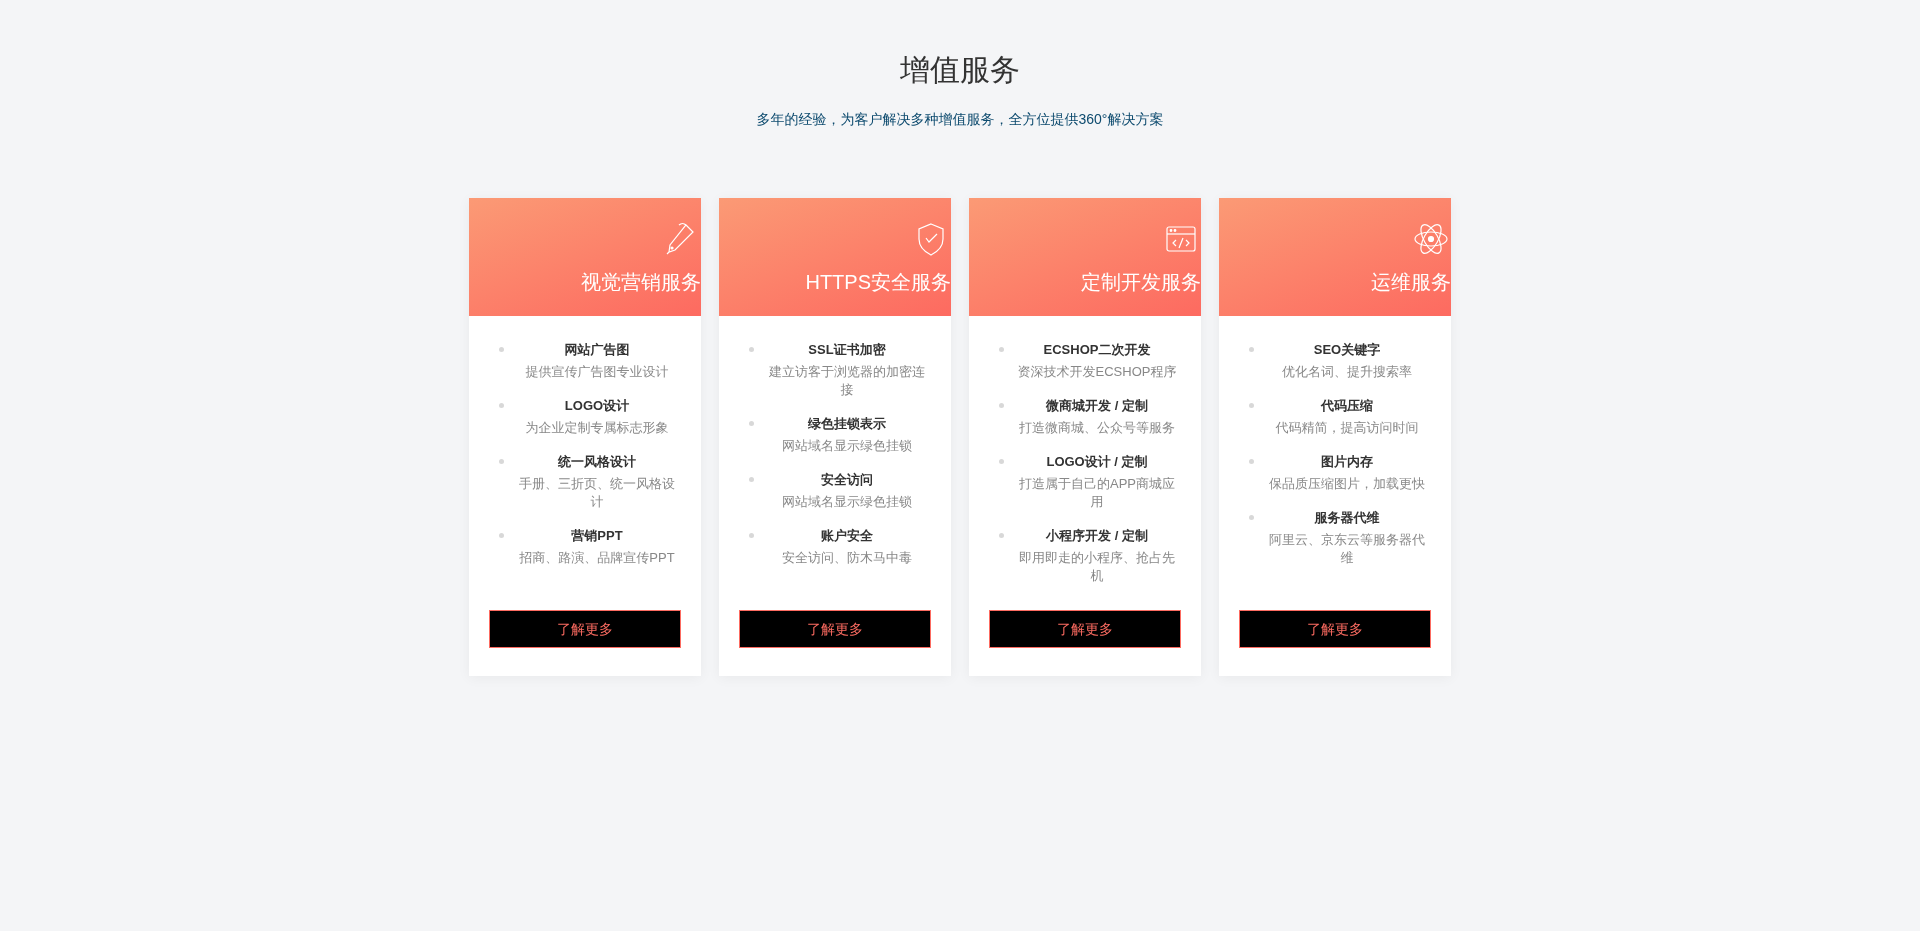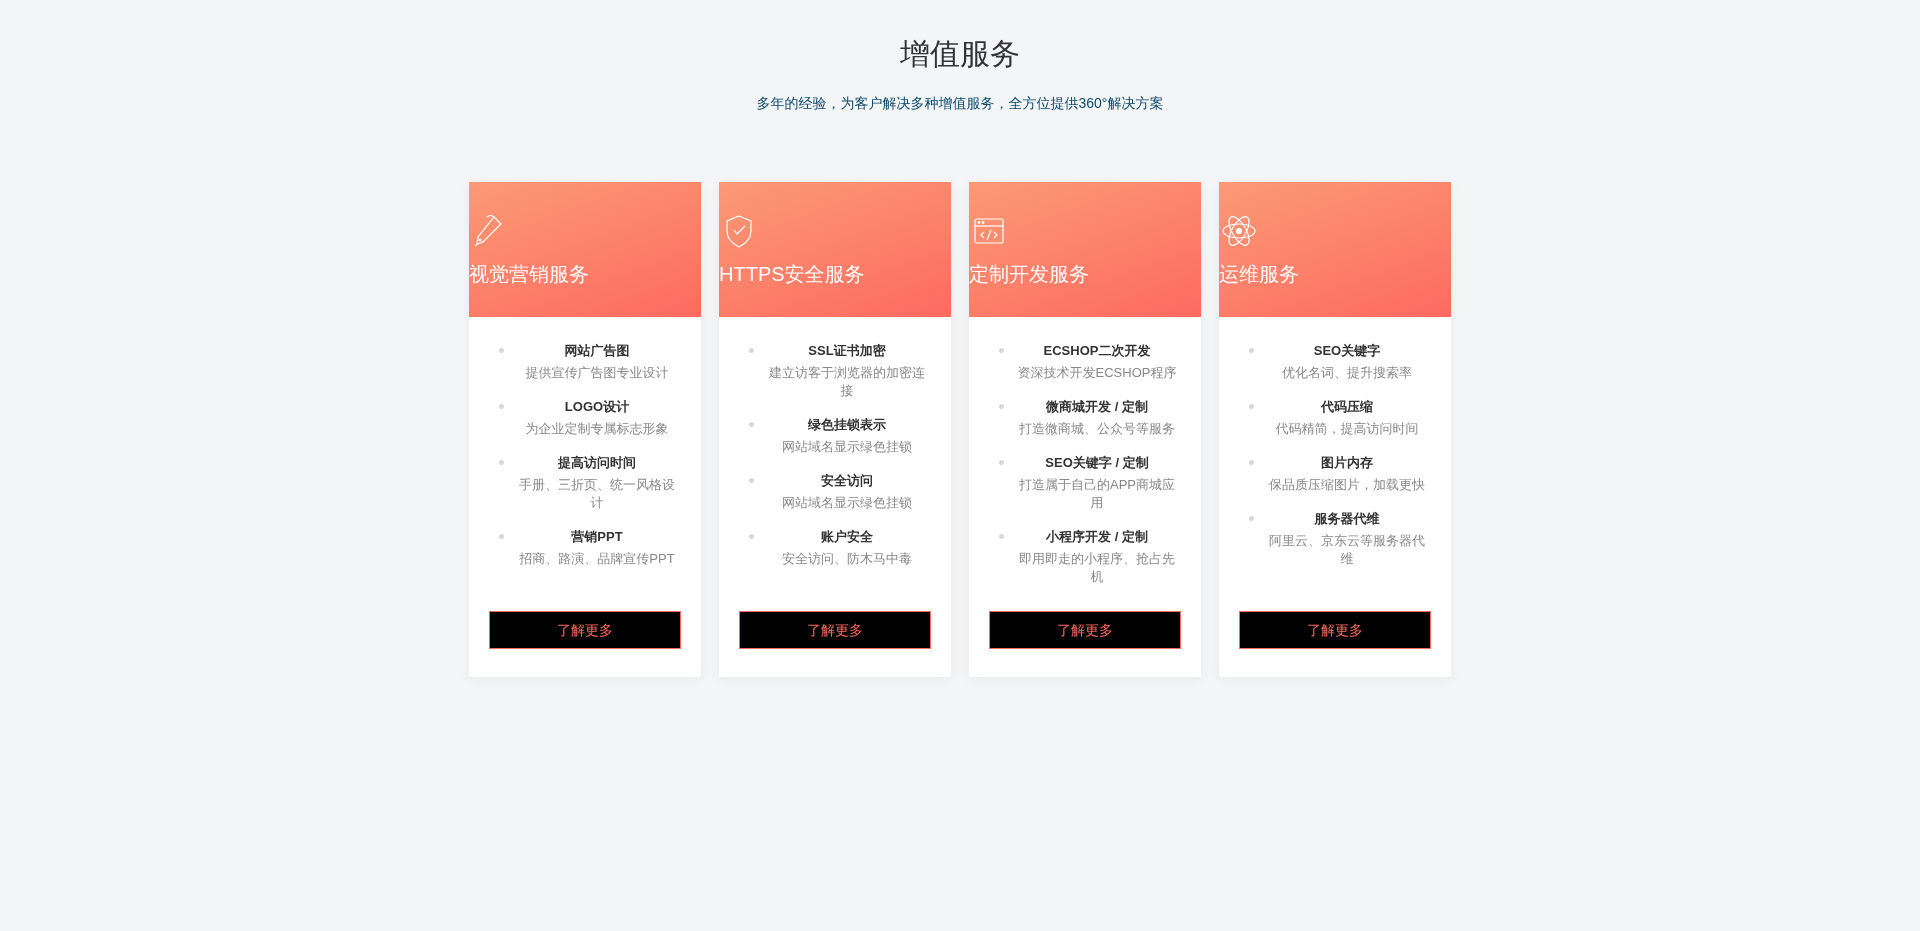--- a/index.html
+++ b/index.html
@@ -9,21 +9,21 @@
 }
 body {
   font-family: "Microsoft YaHei", "PingFang SC", sans-serif;
   background: #f4f5f7;
   width: 1920px;
   height: 931px;
   overflow: hidden;
 }
 .container {
   width: 100%;
-  padding-top: 34px;
+  padding-top: 50px;
   text-align: center;
 }
 .page-title {
   font-size: 30px;
   color: #333;
   font-weight: 400;
   margin-bottom: 20px;
 }
 .page-subtitle {
   font-size: 14px;
@@ -36,26 +36,26 @@
   gap: 18px;
 }
 .card {
   width: 232px;
   background: #fff;
   box-shadow: 0 2px 12px rgba(0,0,0,0.05);
   display: flex;
   flex-direction: column;
 }
 .card-header {
-  height: 135px;
+  height: 118px;
   background: linear-gradient(160deg, #fb9a75 0%, #fd6a60 100%);
   color: #fff;
   display: flex;
   flex-direction: column;
-  align-items: flex-start;
+  align-items: flex-end;
   justify-content: center;
   position: relative;
 }
 .card-icon {
   width: 40px;
   height: 40px;
   margin-bottom: 10px;
   display: flex;
   align-items: center;
   justify-content: center;
@@ -147,21 +147,21 @@
         <ul class="feature-list">
           <li class="feature-item">
             <div class="feature-title">网站广告图</div>
             <div class="feature-desc">提供宣传广告图专业设计</div>
           </li>
           <li class="feature-item">
             <div class="feature-title">LOGO设计</div>
             <div class="feature-desc">为企业定制专属标志形象</div>
           </li>
           <li class="feature-item">
-            <div class="feature-title">提高访问时间</div>
+            <div class="feature-title">统一风格设计</div>
             <div class="feature-desc">手册、三折页、统一风格设计</div>
           </li>
           <li class="feature-item">
             <div class="feature-title">营销PPT</div>
             <div class="feature-desc">招商、路演、品牌宣传PPT</div>
           </li>
         </ul>
       </div>
       <div class="card-footer">
         <button class="learn-more-btn">了解更多</button>
@@ -220,21 +220,21 @@
         <ul class="feature-list">
           <li class="feature-item">
             <div class="feature-title">ECSHOP二次开发</div>
             <div class="feature-desc">资深技术开发ECSHOP程序</div>
           </li>
           <li class="feature-item">
             <div class="feature-title">微商城开发 / 定制</div>
             <div class="feature-desc">打造微商城、公众号等服务</div>
           </li>
           <li class="feature-item">
-            <div class="feature-title">SEO关键字 / 定制</div>
+            <div class="feature-title">LOGO设计 / 定制</div>
             <div class="feature-desc">打造属于自己的APP商城应用</div>
           </li>
           <li class="feature-item">
             <div class="feature-title">小程序开发 / 定制</div>
             <div class="feature-desc">即用即走的小程序、抢占先机</div>
           </li>
         </ul>
       </div>
       <div class="card-footer">
         <button class="learn-more-btn">了解更多</button>

